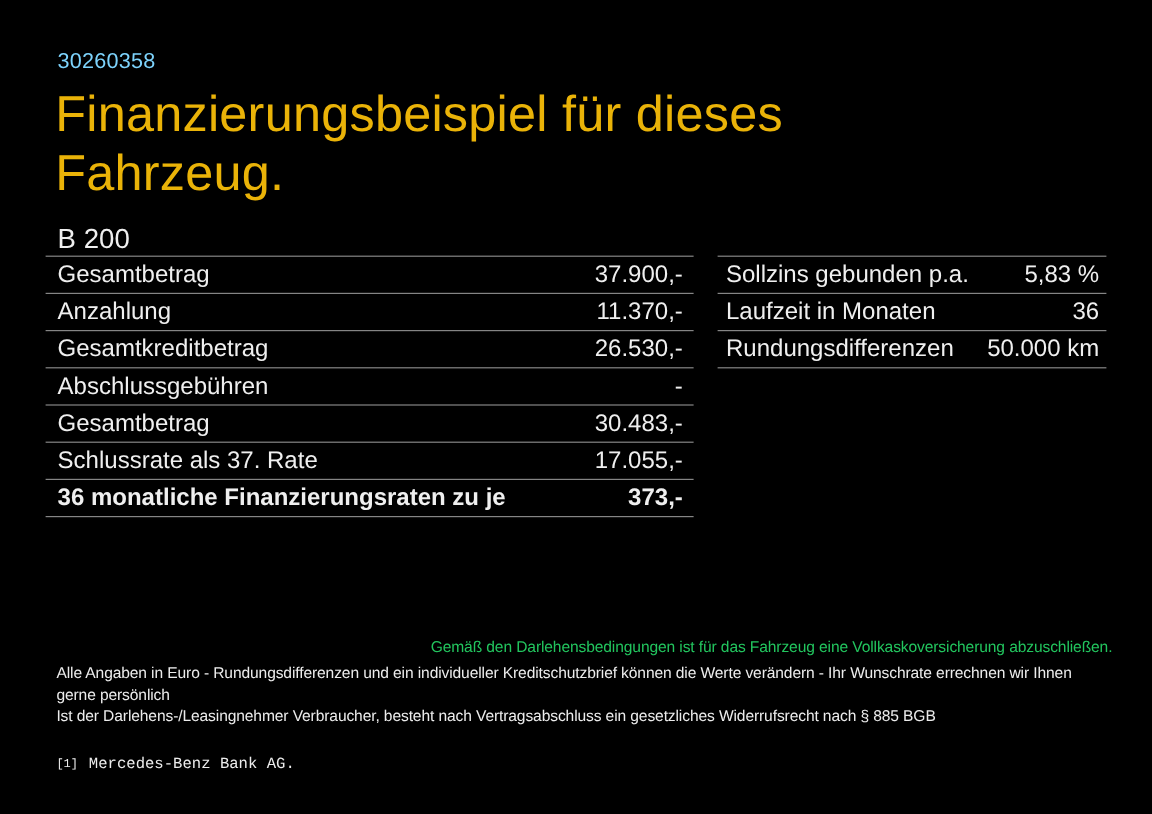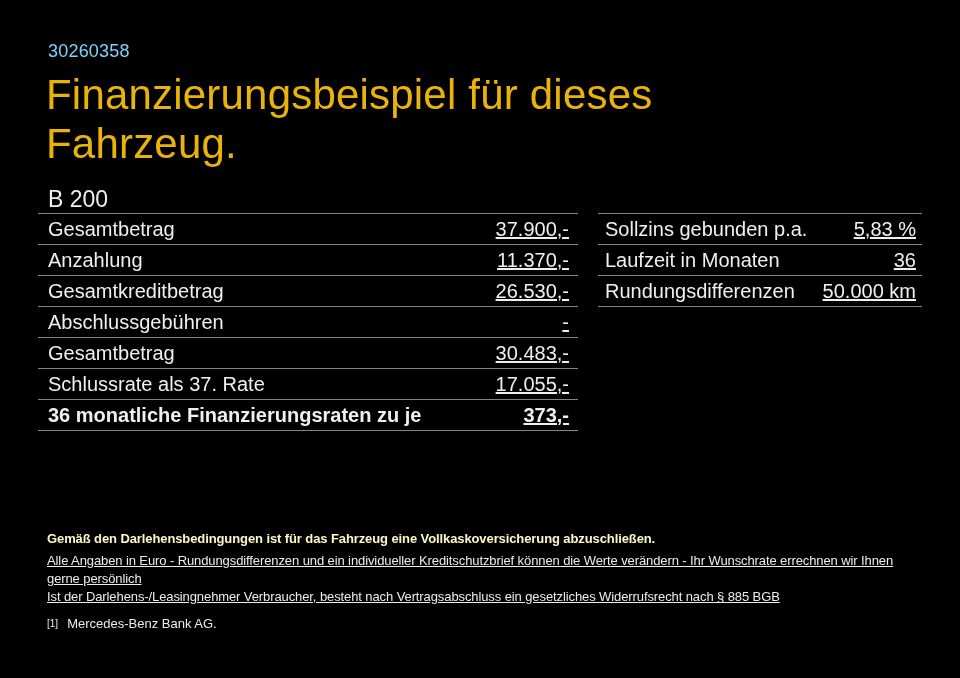--- a/index.html
+++ b/index.html
@@ -49,52 +49,53 @@
     height: 31px;
     border-top: 1px solid #858585;
     display: flex;
     align-items: center;
     justify-content: space-between;
     font-size: 20px;
   }
   .fin-table.left  .frow { padding: 0 9px 0 10px; }
   .fin-table.right .frow { padding: 0 6px 0 7px; }
   .frow .label { white-space: nowrap; color: #efefef; }
-  .frow .value { white-space: nowrap; text-align: left; color: #efefef; text-decoration: underline; }
+  .frow .value { white-space: nowrap; text-align: left; color: #efefef; }
   .frow.bold .label, .frow.bold .value { font-weight: 700; }
   .sup-marker {
     font-size: 11px;
     vertical-align: 7px;
     margin-left: 2px;
     color: #efefef;
   }
 
   .footnotes {
     position: absolute;
     left: 47px; top: 531px;
     width: 880px;
   }
   .note-bold {
     font-size: 13px;
-    font-weight: 700;
+    font-weight: 400;
     letter-spacing: -0.1px;
     margin-bottom: 6px;
-    color: #fef9c3;
+    color: #22c55e;
+    text-align: right;
   }
   .note-line {
     font-size: 13px;
     line-height: 18px;
     letter-spacing: -0.1px;
     color: #ececec;
-    text-decoration: underline;
   }
   .footnote-row {
-    margin-top: 10px;
+    margin-top: 23px;
     font-size: 13px;
     color: #ececec;
+    font-family: Liberation Mono, monospace;
   }
   .footnote-marker {
     font-size: 10px;
     vertical-align: 1px;
     margin-right: 9px;
   }
 </style>
 </head>
 <body>
 

